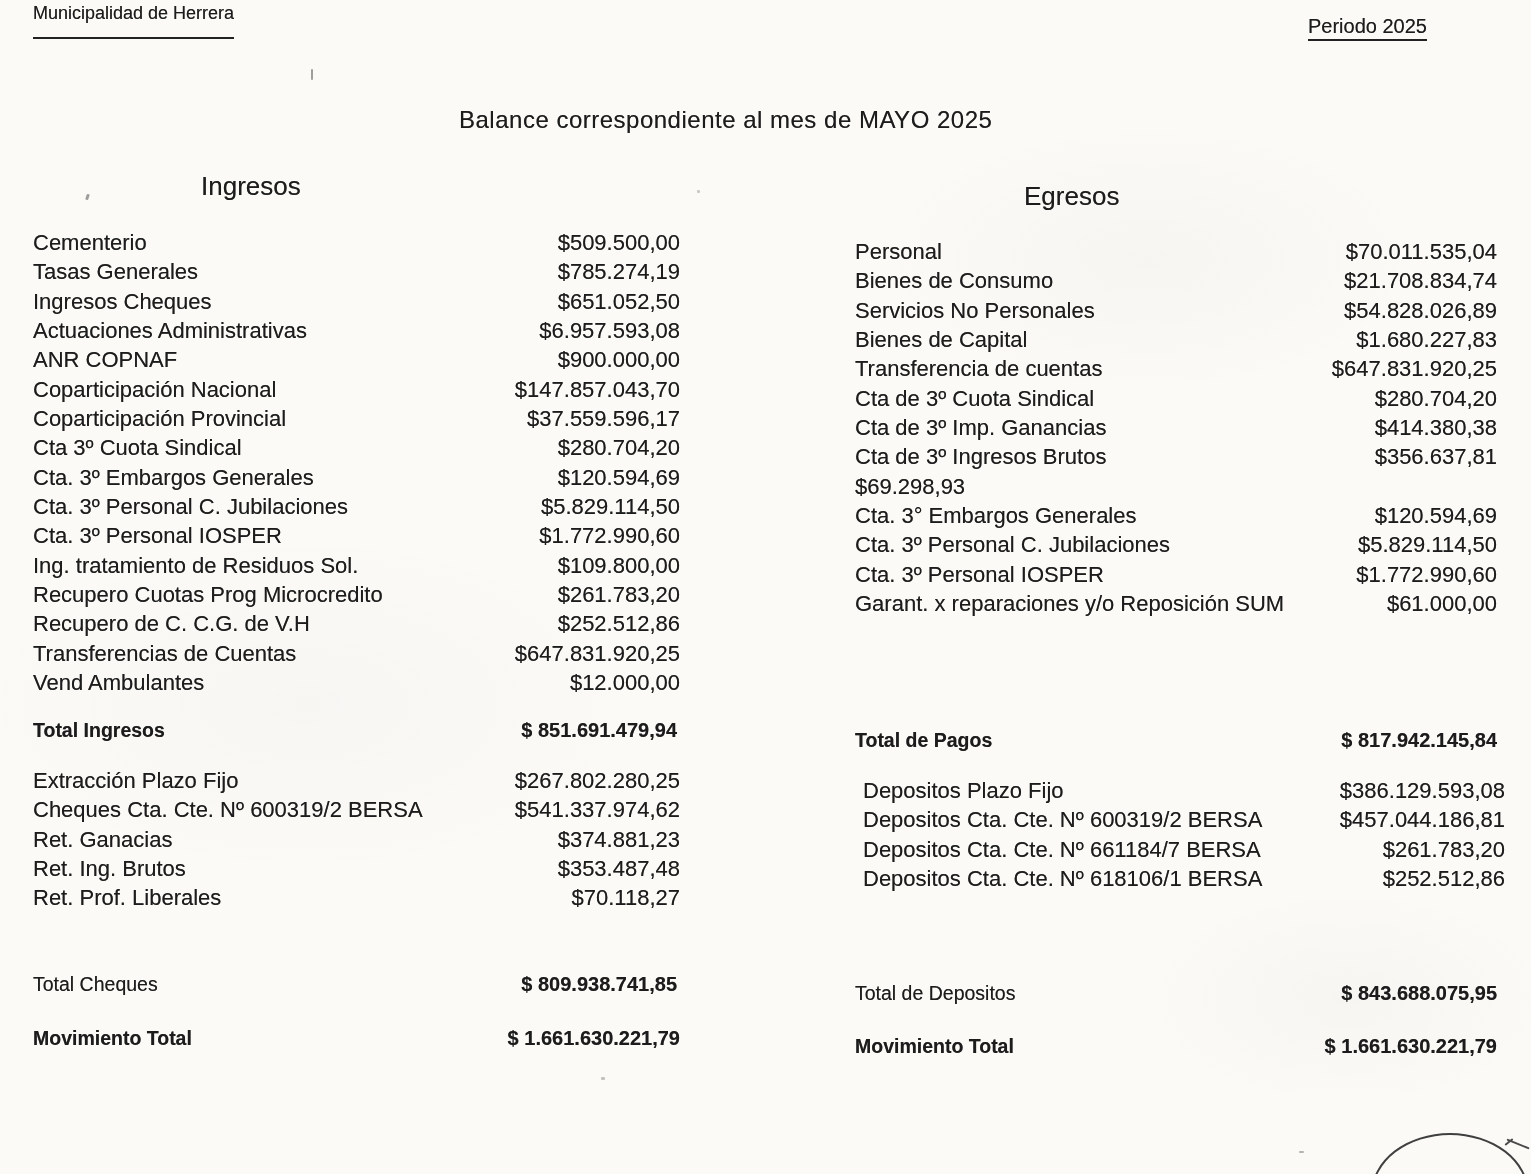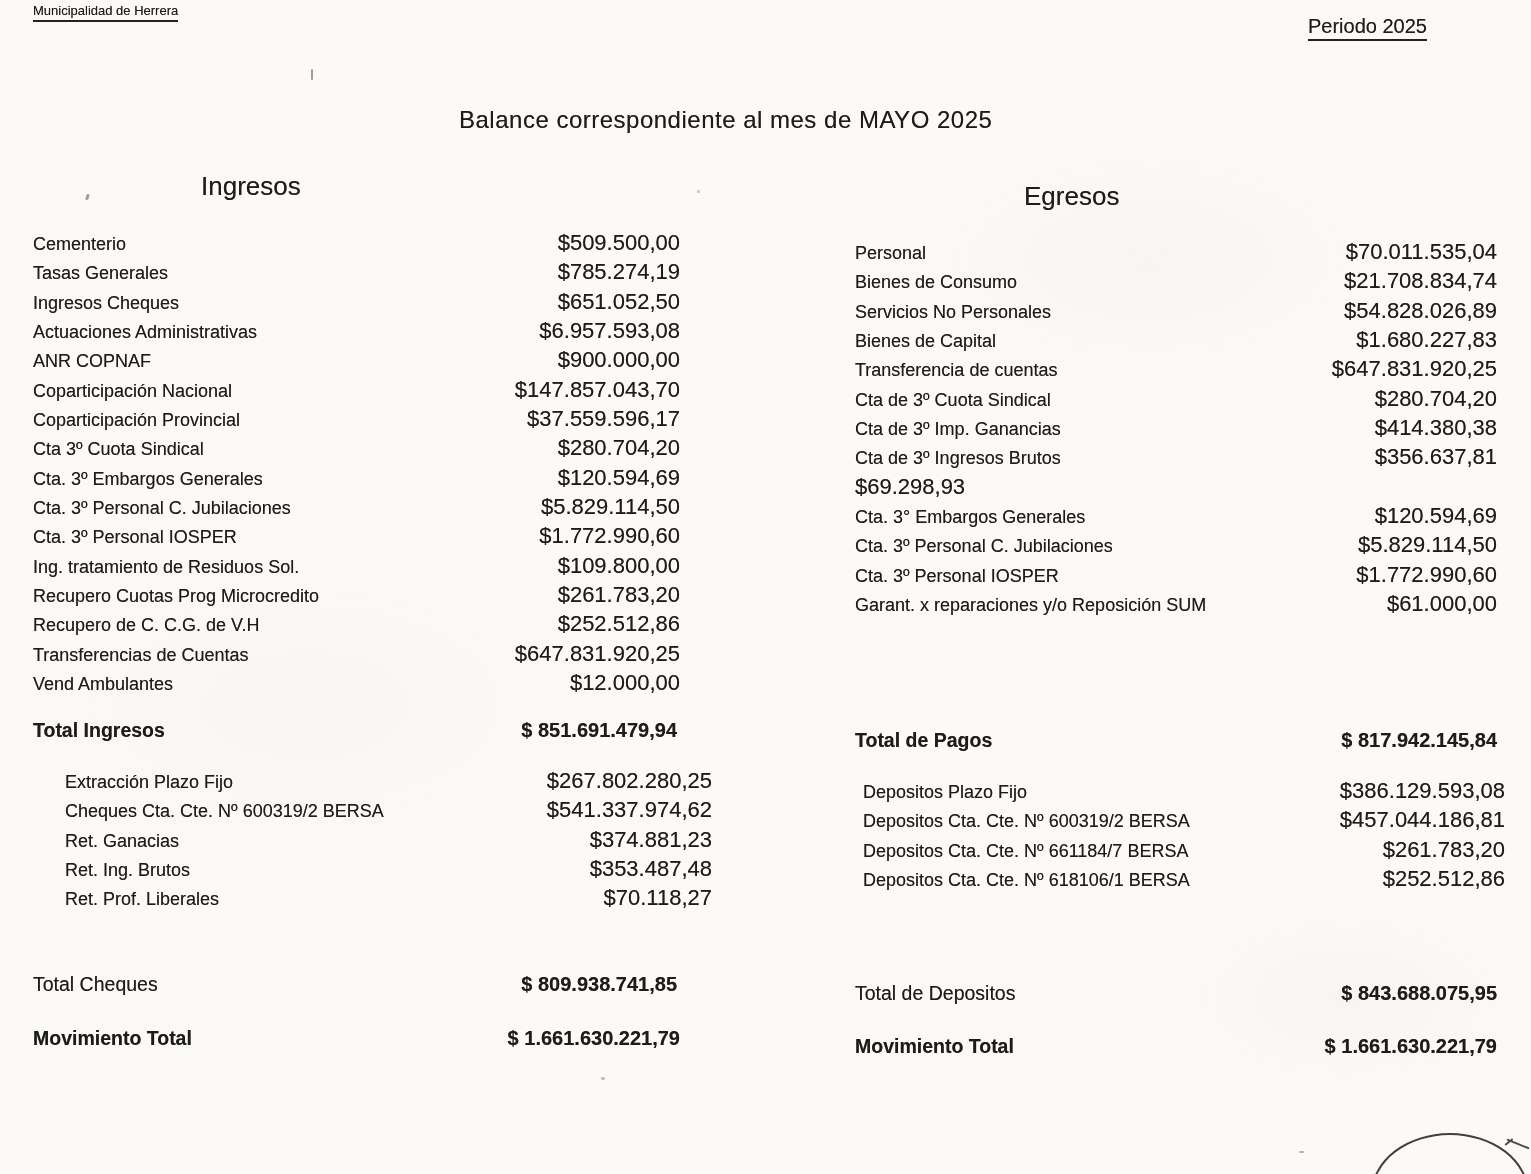--- a/index.html
+++ b/index.html
@@ -12,51 +12,51 @@
       radial-gradient(ellipse 400px 200px at 75% 22%, rgba(0,0,0,0.018), transparent 70%),
       radial-gradient(ellipse 500px 260px at 20% 60%, rgba(0,0,0,0.014), transparent 70%),
       radial-gradient(ellipse 300px 160px at 88% 85%, rgba(0,0,0,0.02), transparent 70%);
     overflow:hidden;
     font-family:"Liberation Sans", sans-serif;
     color:#1c1c1c;
     text-shadow:0 0 0.4px rgba(20,20,20,0.55);
   }
   .org {
     position:absolute; left:33px; top:3px;
-    font-size:13px; font-weight:500;
-    border-bottom:2px solid #222; padding-bottom:2px;
+    font-size:18px; font-weight:500;
+    border-bottom:2px solid #222; padding-bottom:13px;
   }
   .period {
     position:absolute; left:1308px; top:15px;
     font-size:20px; font-weight:400;
     border-bottom:2px solid #222; padding-bottom:1px;
   }
   .title {
     position:absolute; left:459px; top:106px;
     font-size:24px; letter-spacing:0.5px; font-weight:500;
   }
   .col-heading { position:absolute; font-size:26px; font-weight:500; }
   #heading-ingresos { left:201px; top:171px; }
   #heading-egresos  { left:1024px; top:181px; }
 
   .block { position:absolute; display:flex; flex-direction:column; }
   .row {
     display:flex; justify-content:space-between; align-items:baseline;
     height:29.35px; line-height:29.35px; white-space:nowrap;
   }
-  .lbl { font-size:18px; }
+  .lbl { font-size:22px; }
   .val { font-size:22px; }
   .row.total { height:32px; line-height:32px;gap:18px; }
   .row.total .lbl { font-weight:bold; font-size:19.5px; }
   .row.total .val { font-weight:bold; font-size:20px; }
   .row.total.semi .lbl { font-weight:500; }
 
   #ingresos-list   { left:33px;  top:228px;  width:647px; }
   #ingresos-total  { left:33px;  top:714px;  width:644px; }
-  #cheques-list    { left:33px;  top:766px;  width:647px;margin-left:32px; }
+  #cheques-list    { left:33px;  top:766px;  width:647px; }
   #total-cheques   { left:33px;  top:968px;  width:644px; }
   #movimiento-left { left:33px;  top:1022px; width:647px; }
 
   #egresos-list     { left:855px; top:237px;  width:642px; }
   #egresos-total    { left:855px; top:724px;  width:642px; }
   #depositos-list   { left:855px; top:776px;  width:642px;margin-left:8px; }
   #total-depositos  { left:855px; top:977px;  width:642px; }
   #movimiento-right { left:855px; top:1030px; width:642px; }
 
   .stamp {

